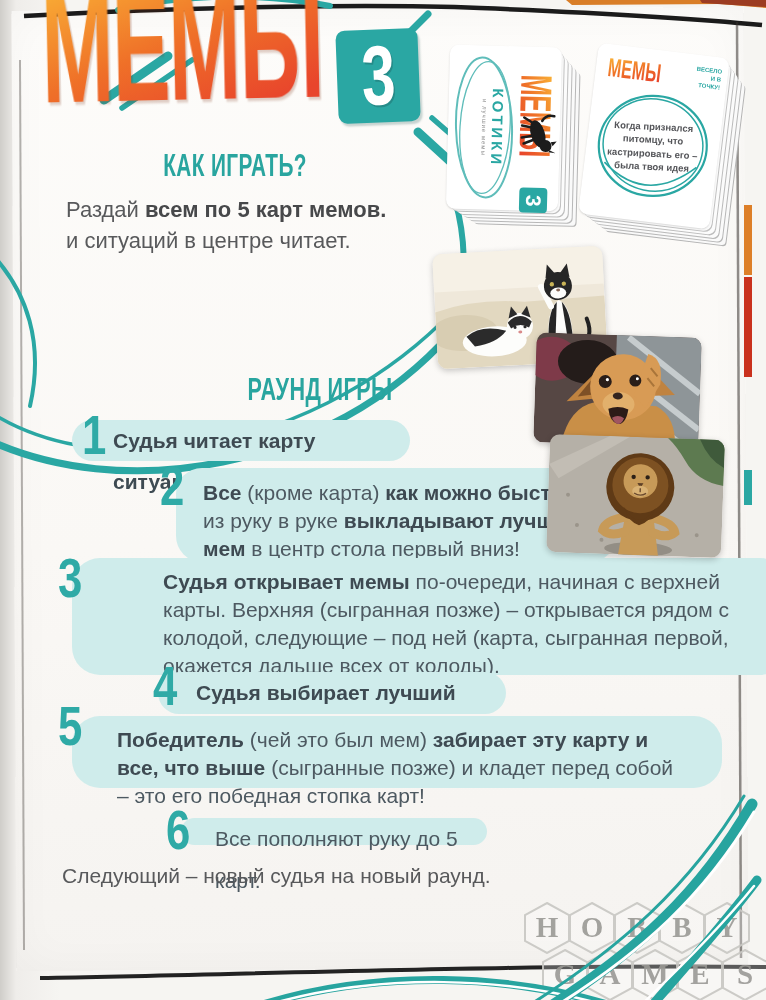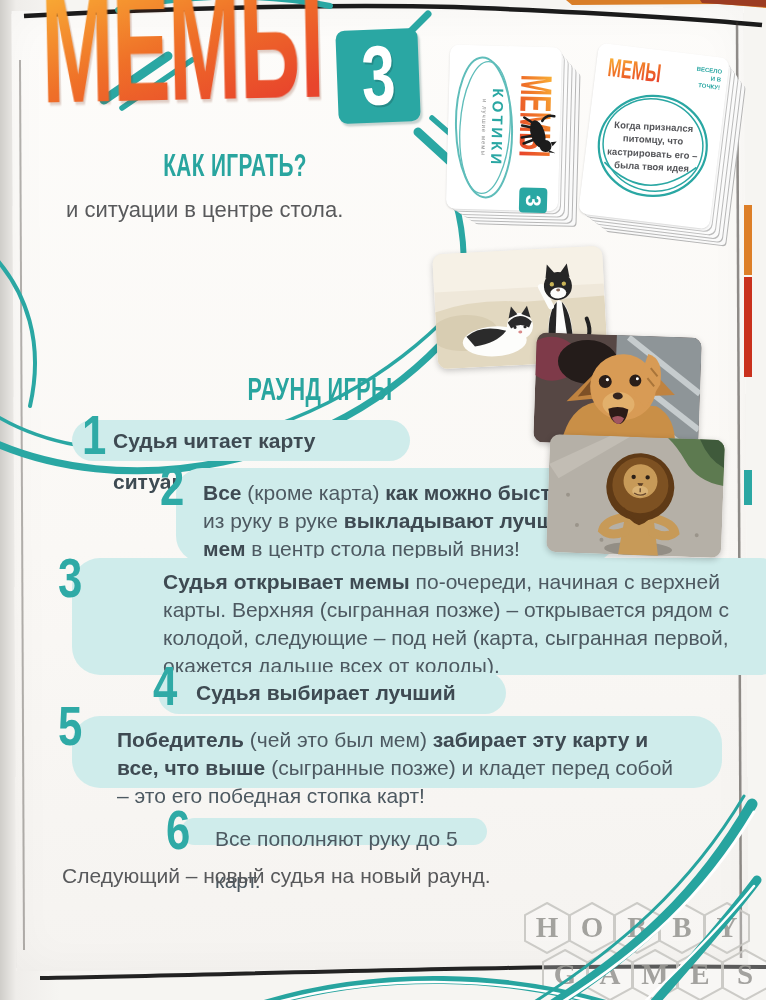--- a/index.html
+++ b/index.html
@@ -140,21 +140,22 @@
 
   <div class="logo">
     <div class="logo-word">МЕМЫ</div>
     <div class="logo-num">
       <span>3</span>
     </div>
   </div>
 
   <div class="h-teal h-how">КАК ИГРАТЬ?</div>
   <div class="intro">
-      <div><span>и ситуации в центре стола.</span></div>
+      <div><span>Раздай </span><b>всем по 5 карт мемов.</b></div>
+      <div><span>и ситуаций в центре читает.</span></div>
     </div>
   <div class="h-teal h-round">РАУНД ИГРЫ</div>
 
   <div class="step s1">
     <div class="step-num">1</div>
     <div class="step-pill">
         <p class="step-text"><b>Судья читает карту ситуации.</b></p>
       </div>
   </div>
   <div class="step s2">

